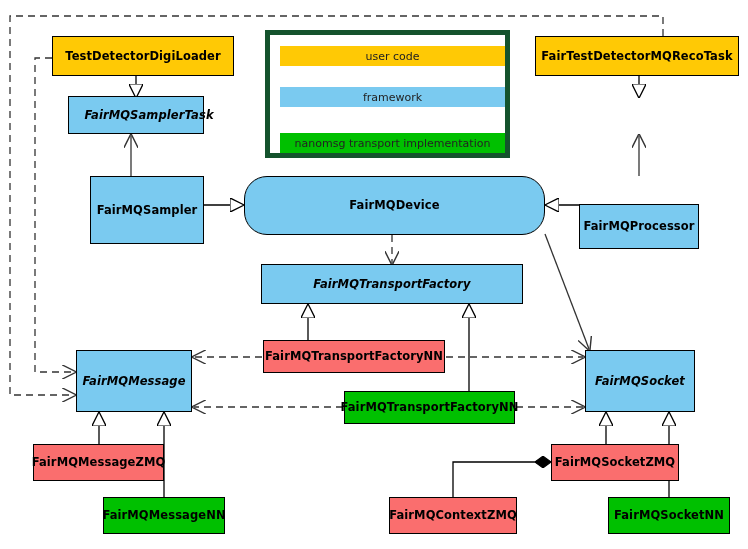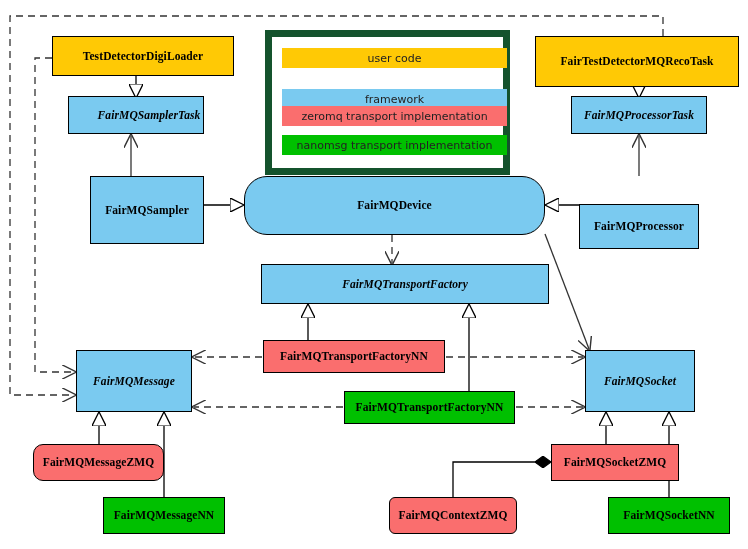--- a/index.html
+++ b/index.html
@@ -1,27 +1,27 @@
 <!DOCTYPE html>
 <html><head>
 <meta charset="utf-8">
 <style>
   html,body{margin:0;padding:0;background:#ffffff;}
   body{font-family:"DejaVu Sans",sans-serif;}
   #diagram{position:relative;width:748px;height:549px;overflow:hidden;background:#fff;}
   #edges{position:absolute;left:0;top:0;width:748px;height:549px;}
   .node{position:absolute;box-sizing:border-box;border:1px solid #000;display:flex;align-items:center;justify-content:center;text-align:center;line-height:1.1;}
-  .node span{display:block;padding:0 4px;font-family:Liberation Serif, serif;}
+  .node span{display:block;padding:0 4px;}
   .c-user{background:#FFC905;}
   .c-framework{background:#7ACAF0;}
   .c-zmq{background:#FA6E6E;}
   .c-nn{background:#00C000;}
   .t-bold span{font-weight:bold;font-size:11.5px;color:#000;letter-spacing:.1px;}
   .t-italic span{font-style:italic;font-weight:bold;font-size:11.5px;color:#000;letter-spacing:.1px;}
-  #legend{position:absolute;left:265px;top:30px;width:245px;height:145px;background:#fff;border:7px solid #14532d;box-sizing:border-box;}
+  #legend{position:absolute;left:265px;top:30px;width:245px;height:128px;background:#fff;border:5px solid #14532d;box-sizing:border-box;}
   .legend-row{position:absolute;left:10px;width:225px;height:20px;display:flex;align-items:center;justify-content:center;}
   .legend-row span{font-size:11px;color:#222;}
 </style>
 </head>
 <body>
 
 <div id="diagram">
 
   <svg id="edges" viewBox="0 0 748 549" width="748" height="549" xmlns="http://www.w3.org/2000/svg">
     <defs>
@@ -91,73 +91,67 @@
     </g>
   </svg>
 
   <div id="legend">
     <div class="legend-row c-user" style="top:11px;">
         <span>user code</span>
       </div>
     <div class="legend-row c-framework" style="top:40px;margin-top:12px;">
         <span>framework</span>
       </div>
-    <div class="legend-row c-zmq" style="top:69px;">
-        <span>zeromq transport implementation</span>
-      </div>
     <div class="legend-row c-nn" style="top:98px;">
         <span>nanomsg transport implementation</span>
       </div>
   </div>
 
   <div class="node c-user t-bold" style="left:52px;top:36px;width:182px;height:40px;">
       <span>TestDetectorDigiLoader</span>
     </div>
-  <div class="node c-user t-bold" style="left:535px;top:36px;width:204px;height:51px;">
+  <div class="node c-user t-bold" style="left:535px;top:36px;width:204px;height:40px;">
       <span>FairTestDetectorMQRecoTask</span>
     </div>
   <div class="node c-framework t-italic" style="left:68px;top:96px;width:136px;height:38px;padding-left:26px;">
       <span>FairMQSamplerTask</span>
-    </div>
-  <div class="node c-framework t-italic" style="left:571px;top:96px;width:136px;height:38px;">
-      <span>FairMQProcessorTask</span>
     </div>
   <div class="node c-framework t-bold" style="left:74px;top:176px;width:114px;height:68px;margin-left:16px;">
       <span>FairMQSampler</span>
     </div>
   <div class="node c-framework t-bold" style="left:244px;top:176px;width:301px;height:59px;border-radius:23px;">
       <span>FairMQDevice</span>
     </div>
   <div class="node c-framework t-bold" style="left:579px;top:176px;width:120px;height:45px;margin-top:28px;">
       <span>FairMQProcessor</span>
     </div>
-  <div class="node c-framework t-italic" style="left:261px;top:264px;width:288px;height:40px;">
+  <div class="node c-framework t-italic" style="left:261px;top:264px;width:262px;height:40px;">
       <span>FairMQTransportFactory</span>
     </div>
   <div class="node c-zmq t-bold" style="left:263px;top:340px;width:182px;height:33px;">
       <span>FairMQTransportFactoryNN</span>
     </div>
   <div class="node c-nn t-bold" style="left:344px;top:391px;width:171px;height:33px;">
       <span>FairMQTransportFactoryNN</span>
     </div>
   <div class="node c-framework t-italic" style="left:76px;top:350px;width:116px;height:62px;">
       <span>FairMQMessage</span>
     </div>
   <div class="node c-framework t-italic" style="left:585px;top:350px;width:110px;height:62px;">
       <span>FairMQSocket</span>
     </div>
-  <div class="node c-zmq t-bold" style="left:33px;top:444px;width:131px;height:37px;border-radius:10px;">
+  <div class="node c-zmq t-bold" style="left:33px;top:444px;width:131px;height:37px;">
       <span>FairMQMessageZMQ</span>
     </div>
   <div class="node c-nn t-bold" style="left:103px;top:497px;width:122px;height:37px;">
       <span>FairMQMessageNN</span>
     </div>
   <div class="node c-zmq t-bold" style="left:551px;top:444px;width:128px;height:37px;">
       <span>FairMQSocketZMQ</span>
     </div>
-  <div class="node c-zmq t-bold" style="left:389px;top:497px;width:128px;height:37px;border-radius:6px;">
+  <div class="node c-zmq t-bold" style="left:389px;top:497px;width:128px;height:37px;">
       <span>FairMQContextZMQ</span>
     </div>
   <div class="node c-nn t-bold" style="left:608px;top:497px;width:122px;height:37px;">
       <span>FairMQSocketNN</span>
     </div>
 
 </div>
 
 </body></html>

